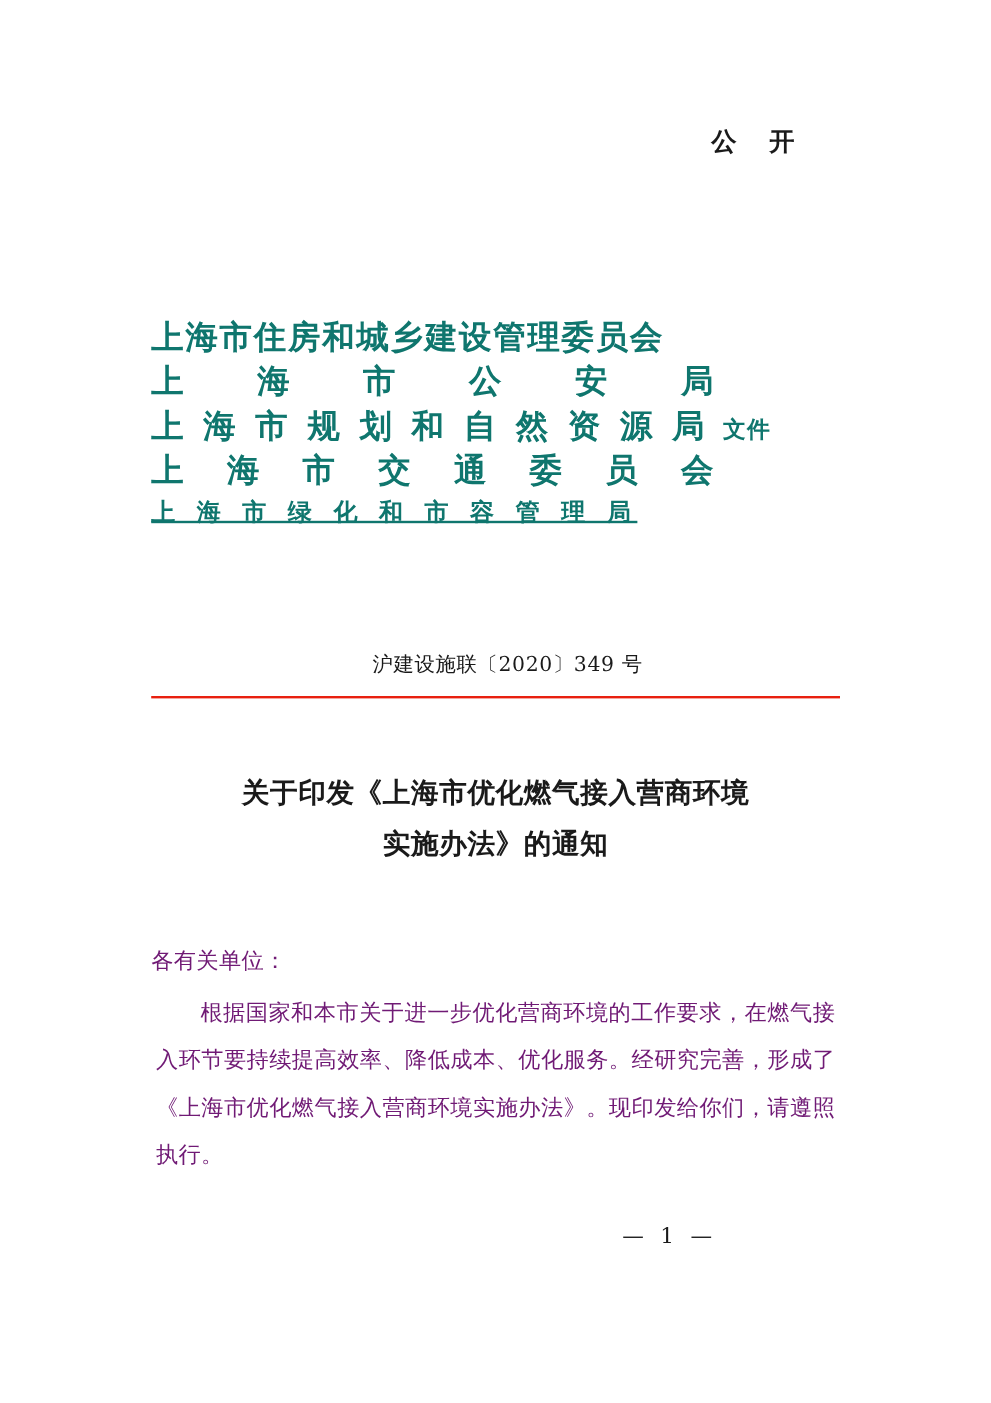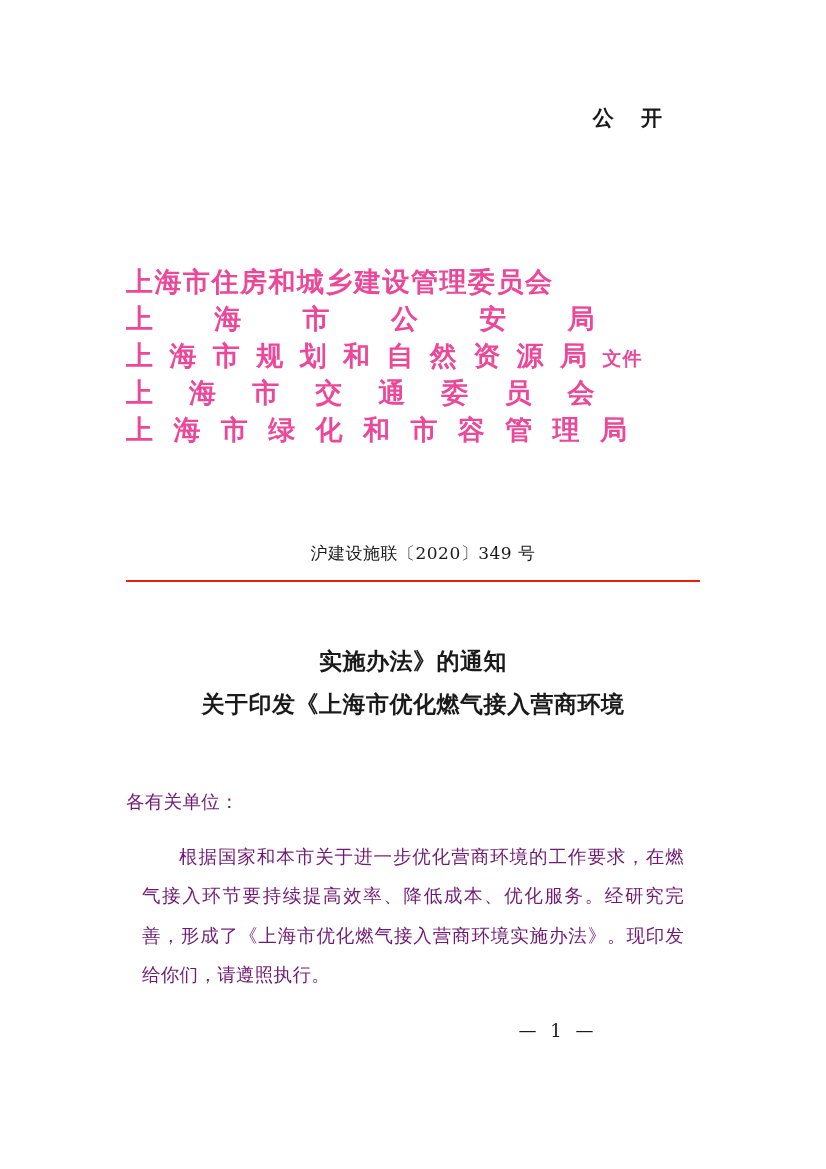--- a/index.html
+++ b/index.html
@@ -36,21 +36,21 @@
   }
 
   
   .masthead {
     position: absolute;
     top: 268px;
     left: 126px;
     width: 574px;
   }
   .masthead-row {
-    color: #ec4899;
+    color: #0f766e;
     font-weight: bold;
     font-family: "DejaVu Serif", "Liberation Serif", serif;
     line-height: 1.0;
     margin-bottom: 10px;
     white-space: nowrap;
   }
   .m-line1 {
     font-size: 27px;
     letter-spacing: 1.5px;
   }
@@ -66,22 +66,23 @@
     letter-spacing: 3.5px;
   }
   .m-line4 {
     font-size: 27px;
     letter-spacing: 1.5px;
     display: flex;
     justify-content: space-between;
     width: 470px;
   }
   .m-line5 {
-    font-size: 27px;
+    font-size: 20px;
     letter-spacing: 5.5px;
+    text-decoration: underline;
   }
   .m-wen {
     font-size: 19px;
     margin-left: 12px;
     letter-spacing: 1px;
   }
 
   
   .doc-number {
     position: absolute;
@@ -130,21 +131,21 @@
     font-size: 18.5px;
     line-height: 2.12;
     color: #701a75;
     font-family: "DejaVu Serif", "Liberation Serif", serif;
     letter-spacing: 0.3px;
   }
   .salutation {
     margin: 0 0 0 0;
   }
   .para {
-    margin: 16px;
+    margin: 4px;
     text-indent: 2em;
     text-align: justify;
     text-justify: inter-character;
   }
 
   
   .page-number {
     position: absolute;
     top: 1020px;
     left: 0;
@@ -193,22 +194,22 @@
     </div>
 
     <div class="masthead-row m-line5">上 海 市 绿 化 和 市 容 管 理 局</div>
   </div>
 
   <div class="doc-number">沪建设施联〔2020〕349 号</div>
 
   <div class="red-rule"></div>
 
   <div class="doc-title">
+    <div>关于印发《上海市优化燃气接入营商环境</div>
     <div>实施办法》的通知</div>
-    <div>关于印发《上海市优化燃气接入营商环境</div>
   </div>
 
   <div class="body-text">
     <p class="salutation">各有关单位：</p>
     <p class="para">根据国家和本市关于进一步优化营商环境的工作要求，在燃气接入环节要持续提高效率、降低成本、优化服务。经研究完善，形成了《上海市优化燃气接入营商环境实施办法》。现印发给你们，请遵照执行。</p>
   </div>
 
   <div class="page-number">— 1 —</div>
 
 </div>

